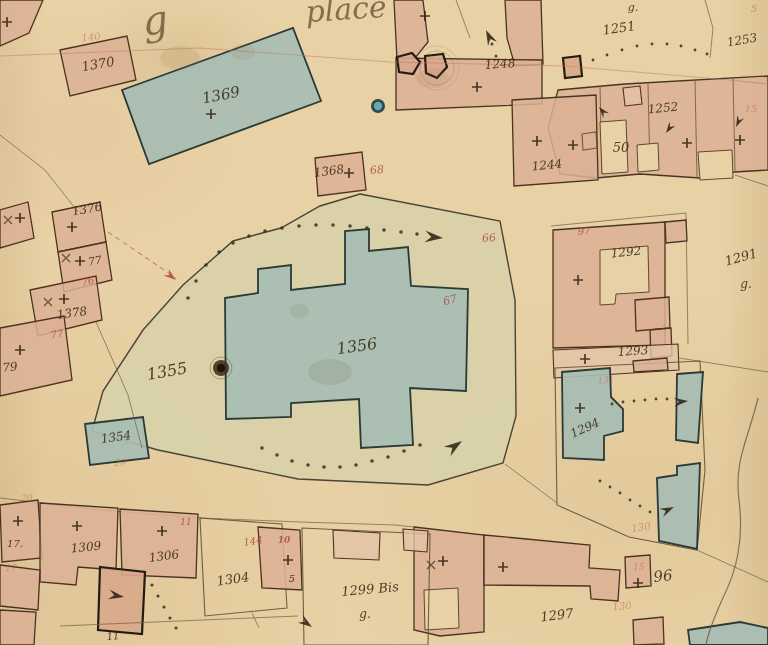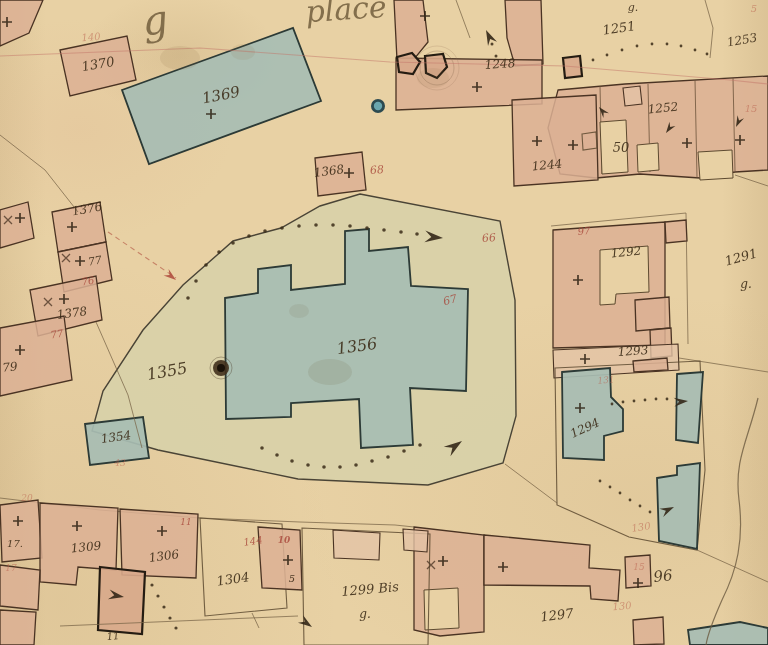--- a/index.html
+++ b/index.html
@@ -304,15 +304,15 @@
       <div class="lbl red-faded" style="left: 751px; top: 108px; font-size: 10px; --r: 0deg;">15</div>
       <div class="lbl red" style="left: 186px; top: 522px; font-size: 9px; --r: 0deg;">11</div>
       <div class="lbl red" style="left: 284px; top: 540px; font-size: 9px; font-weight: bold; --r: 0deg;">10</div>
       <div class="lbl red" style="left: 253px; top: 541px; font-size: 10px; --r: -8deg;">144</div>
       <div class="lbl red-faded" style="left: 27px; top: 498px; font-size: 9px; --r: 0deg;">20</div>
       <div class="lbl red-faded" style="left: 11px; top: 568px; font-size: 9px; --r: 0deg;">17</div>
       <div class="lbl red-faded" style="left: 606px; top: 380px; font-size: 9px; --r: -5deg;">131</div>
       <div class="lbl red-faded" style="left: 641px; top: 527px; font-size: 10px; --r: -8deg;">130</div>
       <div class="lbl red-faded" style="left: 622px; top: 606px; font-size: 10px; --r: -5deg;">130</div>
       <div class="lbl red-faded" style="left: 639px; top: 567px; font-size: 9px; --r: 0deg;">15</div>
-      <div class="lbl red-faded" style="left: 120px; top: 463px; font-size: 9px; --r: 0deg;">43</div>
+      <div class="lbl red-faded" style="left: 120px; top: 463px; font-size: 9px; --r: 0deg;">29</div>
     </div>
 </div>
 
 </body></html>

